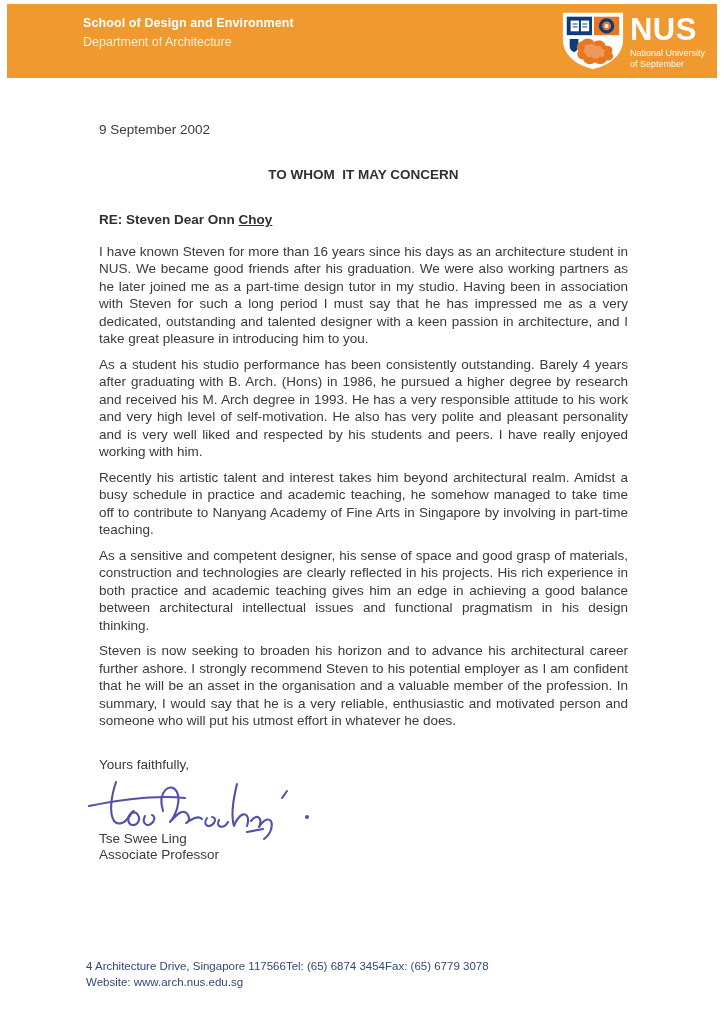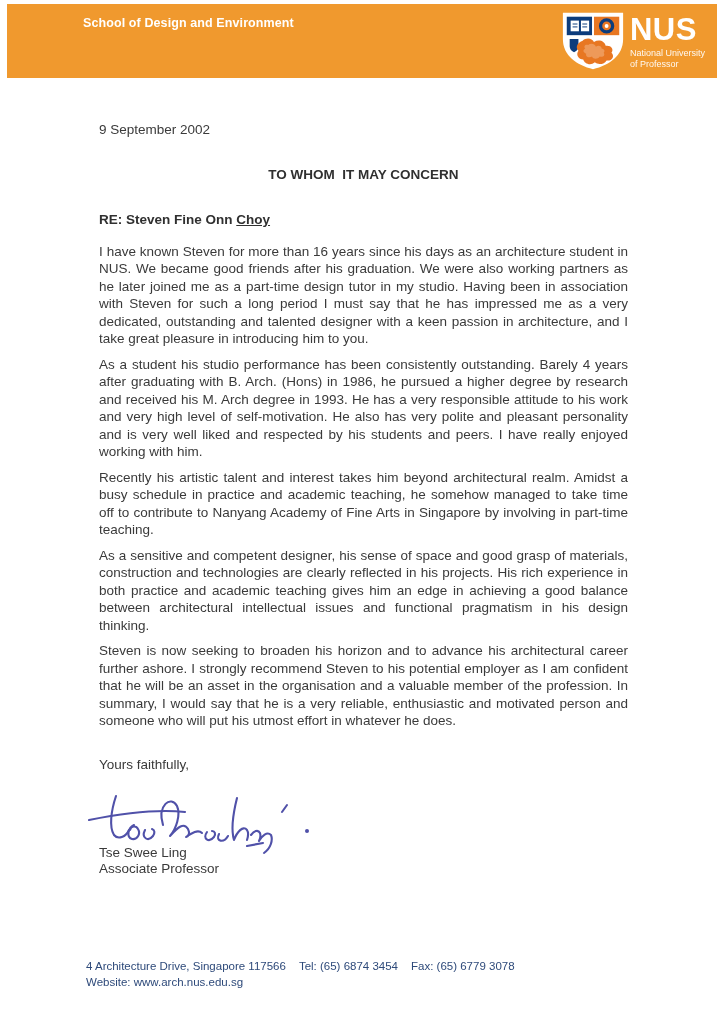--- a/index.html
+++ b/index.html
@@ -51,46 +51,47 @@
     line-height: 17.5px;
   }
   .letter .date        { margin-bottom: 27px; }
   .letter .heading     { font-weight: bold; color: #303030; white-space: pre-wrap; margin-bottom: 28px; text-align: center; }
   .letter .subject     { font-weight: bold; color: #303030; margin-bottom: 14px; }
   .letter .subject .u  { text-decoration: underline; }
   .letter .greeting    { margin-bottom: 14px; }
   .letter p.para       { text-align: justify; margin-bottom: 8px; }
   .letter p.para:last-of-type { margin-bottom: 0; }
   .gap-before-closing  { height: 18px; }
-  .closing             { margin-bottom: 18px; }
+  .closing             { margin-bottom: 4px; }
 
   .sig-wrap { position: relative; height: 54px; margin-left: -14px; margin-top: 1px; }
   .sig-svg  { position: absolute; left: 0; top: -2px; }
 
   .signer-name  { line-height: 16px; }
   .signer-title { line-height: 16px; }
 
   
   .foot {
     position: absolute;
     left: 86px; top: 958px;
     color: #2E4A7A;
     font-size: 11.5px;
     line-height: 16px;
   }
-  .foot-line1 { display: flex; gap: 13px; }
+  .foot-line1 { display: flex; }
 </style>
 </head>
 <body>
 
 <div class="page">
 
   <header class="banner">
     <div class="banner-text">
       <div class="banner-school">School of Design and Environment</div>
+      <div class="banner-dept">Department of Architecture</div>
     </div>
 
     <div class="logo">
       <svg class="crest" viewBox="0 0 70 64" aria-hidden="true">
 
         <path d="M4,3 H66 V30 C66,47 52,57 35,61 C18,57 4,47 4,30 Z" fill="#ffffff"></path>
 
         <rect x="8" y="7" width="26" height="19" fill="#0C3C7C"></rect>
         <path d="M12,11 h8.5 v11 h-8.5 z" fill="#ffffff"></path>
         <path d="M22.5,11 h8.5 v11 h-8.5 z" fill="#ffffff"></path>
@@ -105,32 +106,32 @@
         <circle cx="49" cy="16.5" r="2" fill="#ffffff"></circle>
 
         <path d="M11,30 h9 v7 c0,4 -2.2,5.6 -4.5,6.6 c-2.3,-1 -4.5,-2.6 -4.5,-6.6 z" fill="#0C3C7C"></path>
         <path d="M24,32 C28,28 34,29 36,33 C41,30 47,32 48,37 C53,36 57,40 54,44 C58,48 54,53 49,52 C47,56 40,57 37,54 C32,58 26,55 25,51 C20,51 17,46 20,42 C16,38 20,33 24,32 Z" fill="#E87722"></path>
         <path d="M30,36 C33,34 37,35 38,38 C40,36 44,37 44,40 C46,40 48,42 46,44 C48,47 45,49 42,48 C40,51 35,51 34,48 C31,50 27,48 28,45 C25,44 24,41 27,40 C25,37 27,35 30,36 Z" fill="#ffffff" opacity="0.25"></path>
       </svg>
       <div class="logo-textcol">
         <div class="logo-acronym">NUS</div>
         <div class="logo-uniname">
           <span>National University</span><br>
-          <span>of Professor</span>
+          <span>of September</span>
         </div>
       </div>
     </div>
   </header>
 
   <main class="letter">
     <p class="date">9 September 2002</p>
 
     <p class="heading">TO WHOM  IT MAY CONCERN</p>
 
-    <p class="subject"><span>RE: Steven Fine Onn </span><span class="u">Choy</span></p>
+    <p class="subject"><span>RE: Steven Dear Onn </span><span class="u">Choy</span></p>
 
 
     <p class="para">I have known Steven for more than 16 years since his days as an architecture student in NUS. We became good friends after his graduation. We were also working partners as he later joined me as a part-time design tutor in my studio. Having been in association with Steven for such a long period I must say that he has impressed me as a very dedicated, outstanding and talented designer with a keen passion in architecture, and I take great pleasure in introducing him to you.</p>
     <p class="para">As a student his studio performance has been consistently outstanding. Barely 4 years after graduating with B. Arch. (Hons) in 1986, he pursued a higher degree by research and received his M. Arch degree in 1993. He has a very responsible attitude to his work and very high level of self-motivation. He also has very polite and pleasant personality and is very well liked and respected by his students and peers. I have really enjoyed working with him.</p>
     <p class="para">Recently his artistic talent and interest takes him beyond architectural realm. Amidst a busy schedule in practice and academic teaching, he somehow managed to take time off to contribute to Nanyang Academy of Fine Arts in Singapore by involving in part-time teaching.</p>
     <p class="para">As a sensitive and competent designer, his sense of space and good grasp of materials, construction and technologies are clearly reflected in his projects. His rich experience in both practice and academic teaching gives him an edge in achieving a good balance between architectural intellectual issues and functional pragmatism in his design thinking.</p>
     <p class="para">Steven is now seeking to broaden his horizon and to advance his architectural career further ashore. I strongly recommend Steven to his potential employer as I am confident that he will be an asset in the organisation and a valuable member of the profession. In summary, I would say that he is a very reliable, enthusiastic and motivated person and someone who will put his utmost effort in whatever he does.</p>
 
     <div class="gap-before-closing"></div>
     <p class="closing">Yours faithfully,</p>

